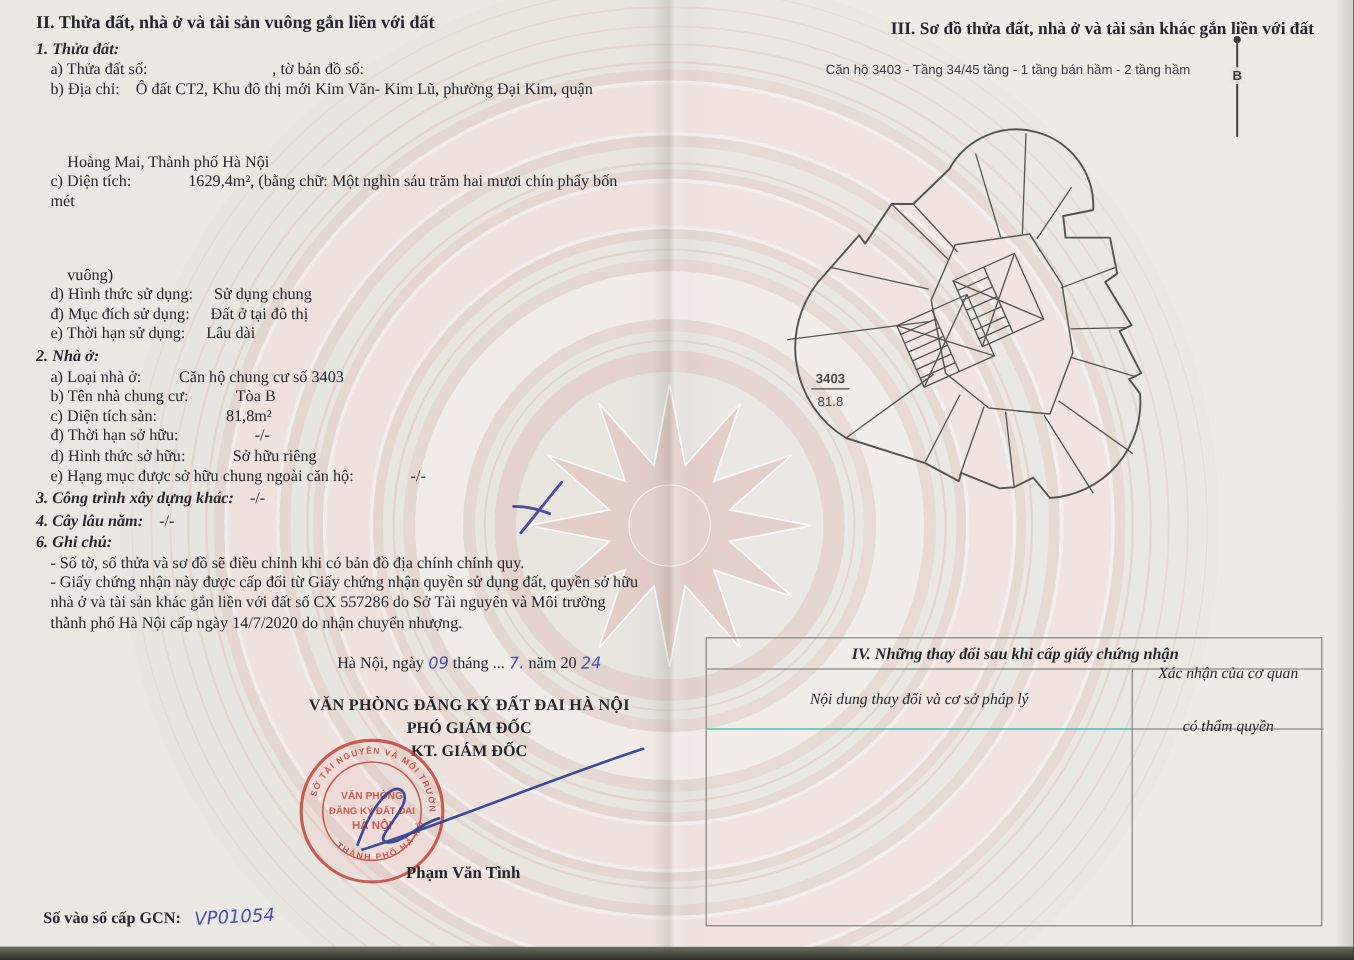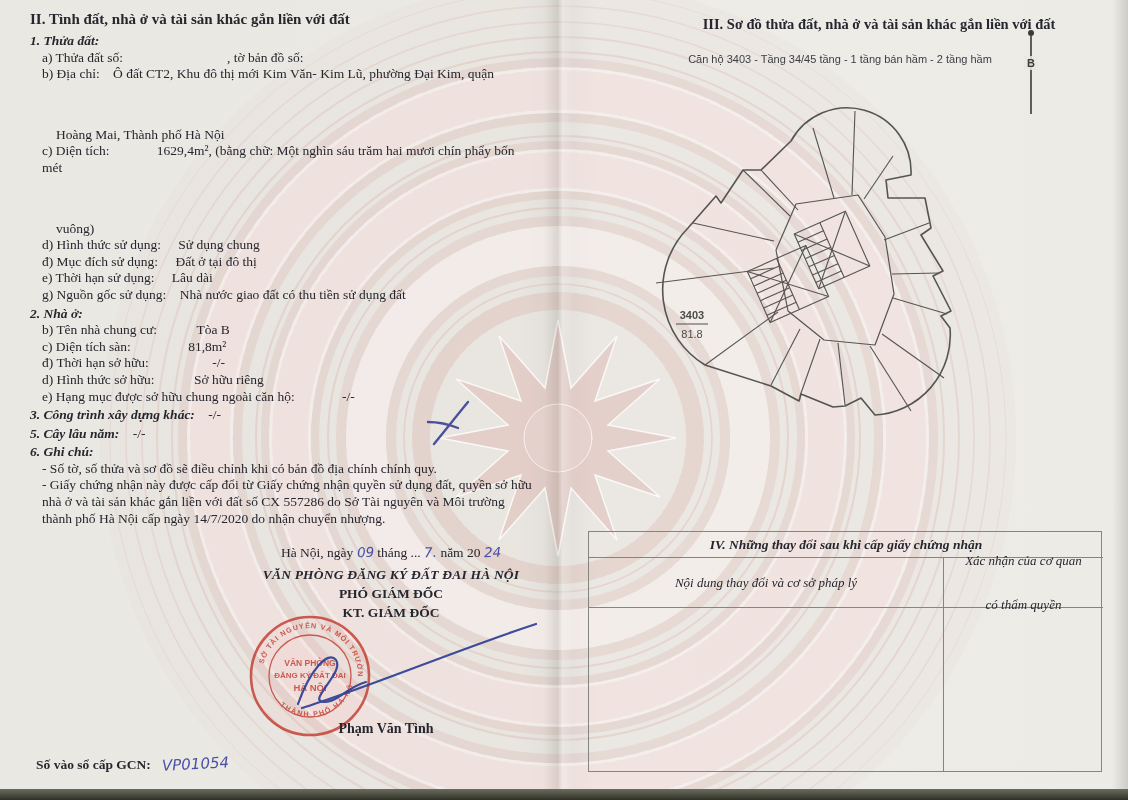--- a/index.html
+++ b/index.html
@@ -26,28 +26,28 @@
   .gap-a{display:inline-block;width:104px;}
   .g10{margin-left:10px;}.g14{margin-left:14px;}.g28{margin-left:28px;}
   .g36{margin-left:36px;}.g44{margin-left:44px;}.g54{margin-left:54px;}.g60{margin-left:60px;}
   .val{}
   .mt2{margin-top:2px;}
 
   .hand{font-family:"DejaVu Sans",sans-serif;color:#4a4fa8;font-style:italic;display:inline-block;transform:rotate(-2deg);}
 
   
   .signblock{position:absolute;left:235px;top:544px;width:312px;text-align:center;font-size:13.5px;line-height:17px;}
-  .signblock .office{font-weight:bold;margin-top:5px;letter-spacing:.2px;font-style:italic;}
+  .signblock .office{font-weight:bold;margin-top:17px;letter-spacing:.2px;}
   .signblock .role{font-weight:bold;margin-top:2px;}
   .signer{position:absolute;left:230px;top:721px;width:312px;text-align:center;font-weight:bold;font-size:14px;}
   .footer{position:absolute;left:36px;top:755px;font-size:13.5px;font-weight:bold;}
   .footer .hand{font-size:15px;transform:rotate(-3deg);margin-left:8px;font-weight:normal;}
 
   
-  .r-title{position:absolute;left:639px;top:16px;width:480px;text-align:center;font-weight:bold;font-size:14.5px;}
+  .r-title{position:absolute;left:615px;top:16px;width:480px;text-align:right;font-weight:bold;font-size:14.5px;}
   .r-sub{position:absolute;left:612px;top:53px;width:456px;text-align:center;
          font-family:"Liberation Sans",sans-serif;font-size:11px;color:#3c3c44;}
   .north{position:absolute;left:1018px;top:26px;}
 
   
   .tbl{position:absolute;left:588px;top:531px;width:514px;height:241px;box-sizing:border-box;
        border:1px solid #85857f;display:grid;grid-template-columns:354px 160px;grid-template-rows:26px 50px 1fr;
        background:rgba(255,255,255,0.0);font-style:italic;}
   .tbl .t-title{grid-column:1/3;border-bottom:1px solid #85857f;display:flex;align-items:center;justify-content:center;
        font-weight:bold;font-size:13.5px;}
@@ -91,21 +91,21 @@
     <circle cx="558" cy="438" r="34" fill="rgba(233,214,210,0.45)" stroke="rgba(255,255,255,0.7)" stroke-width="1"></circle>
   </g>
 </svg>
 
 <div class="fold"></div>
 <div class="edge-r"></div>
 
 <div class="content">
 
   <div class="ltext">
-    <div class="h-ii">II. Tình đất, nhà ở và tài sản khác gắn liền với đất</div>
+    <div class="h-ii">II. Thửa đất, nhà ở và tài sản vuông gắn liền với đất</div>
 
     <div class="sec">1. Thửa đất:</div>
     <div class="item">
       <span>a) Thửa đất số:</span><span class="gap-a"></span><span>, tờ bản đồ số:</span>
     </div>
     <div class="item">
       <span>b) Địa chỉ:</span>
       <span class="val g10">Ô đất CT2, Khu đô thị mới Kim Văn- Kim Lũ, phường Đại Kim, quận</span>
     </div>
     <div class="cont">Hoàng Mai, Thành phố Hà Nội</div>
@@ -119,26 +119,26 @@
       <span class="val g14">Sử dụng chung</span>
     </div>
     <div class="item">
       <span>đ) Mục đích sử dụng:</span>
       <span class="val g14">Đất ở tại đô thị</span>
     </div>
     <div class="item">
       <span>e) Thời hạn sử dụng:</span>
       <span class="val g14">Lâu dài</span>
     </div>
-    <div class="item">
-      <span>g) Nguồn gốc sử dụng:</span>
-      <span class="val g10">Nhà nước giao đất có thu tiền sử dụng đất</span>
-    </div>
 
     <div class="sec">2. Nhà ở:</div>
+    <div class="item">
+      <span>a) Loại nhà ở:</span>
+      <span class="val g28">Căn hộ chung cư số 3403</span>
+    </div>
     <div class="item">
       <span>b) Tên nhà chung cư:</span>
       <span class="val g36">Tòa B</span>
     </div>
     <div class="item">
       <span>c) Diện tích sàn:</span>
       <span class="val g54">81,8m²</span>
     </div>
     <div class="item">
       <span>đ) Thời hạn sở hữu:</span>
@@ -151,21 +151,21 @@
     <div class="item">
       <span>e) Hạng mục được sở hữu chung ngoài căn hộ:</span>
       <span class="val g44">-/-</span>
     </div>
 
     <div class="sec">
       <span>3. Công trình xây dựng khác:</span>
       <span class="val g10" style="font-weight:normal;font-style:normal;">-/-</span>
     </div>
     <div class="sec mt2">
-      <span>5. Cây lâu năm:</span>
+      <span>4. Cây lâu năm:</span>
       <span class="val g10" style="font-weight:normal;font-style:normal;">-/-</span>
     </div>
 
     <div class="sec mt2">6. Ghi chú:</div>
     <div class="item">- Số tờ, số thửa và sơ đồ sẽ điều chỉnh khi có bản đồ địa chính chính quy.</div>
     <div class="item">- Giấy chứng nhận này được cấp đổi từ Giấy chứng nhận quyền sử dụng đất, quyền sở hữu nhà ở và tài sản khác gắn liền với đất số CX 557286 do Sở Tài nguyên và Môi trường thành phố Hà Nội cấp ngày 14/7/2020 do nhận chuyển nhượng.</div>
   </div>
 
   <svg class="slash-ink" width="52" height="50" viewBox="0 0 52 50">
     <g stroke="#3a4096" stroke-width="2.4" fill="none" stroke-linecap="round" opacity="0.9">

